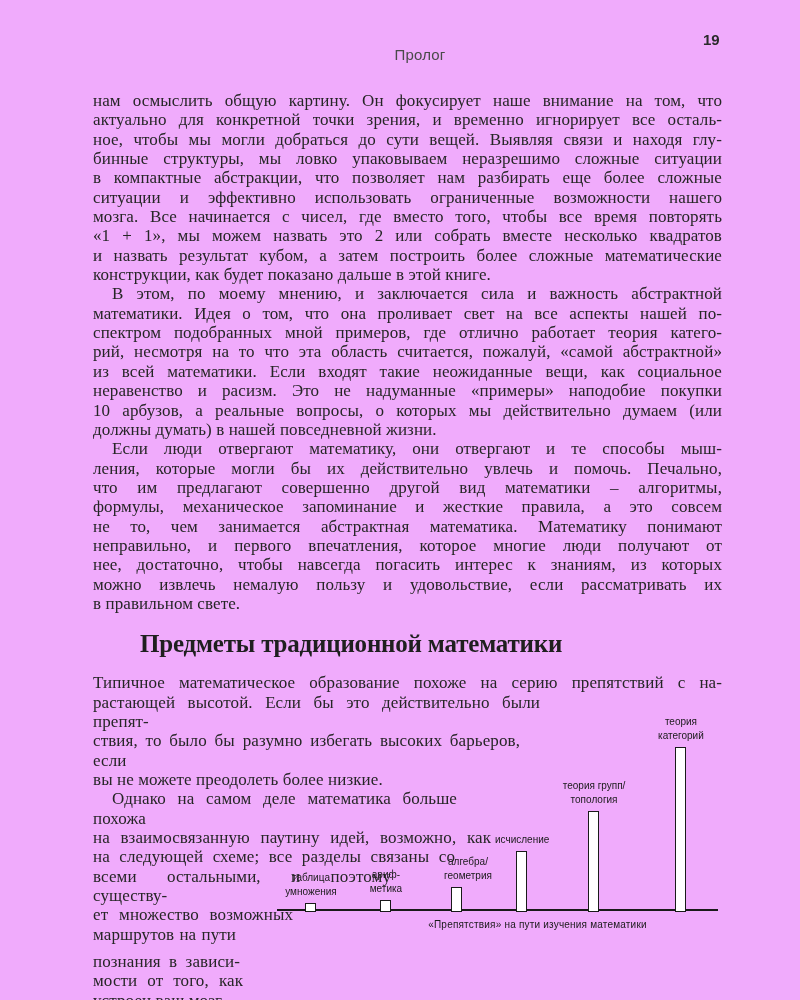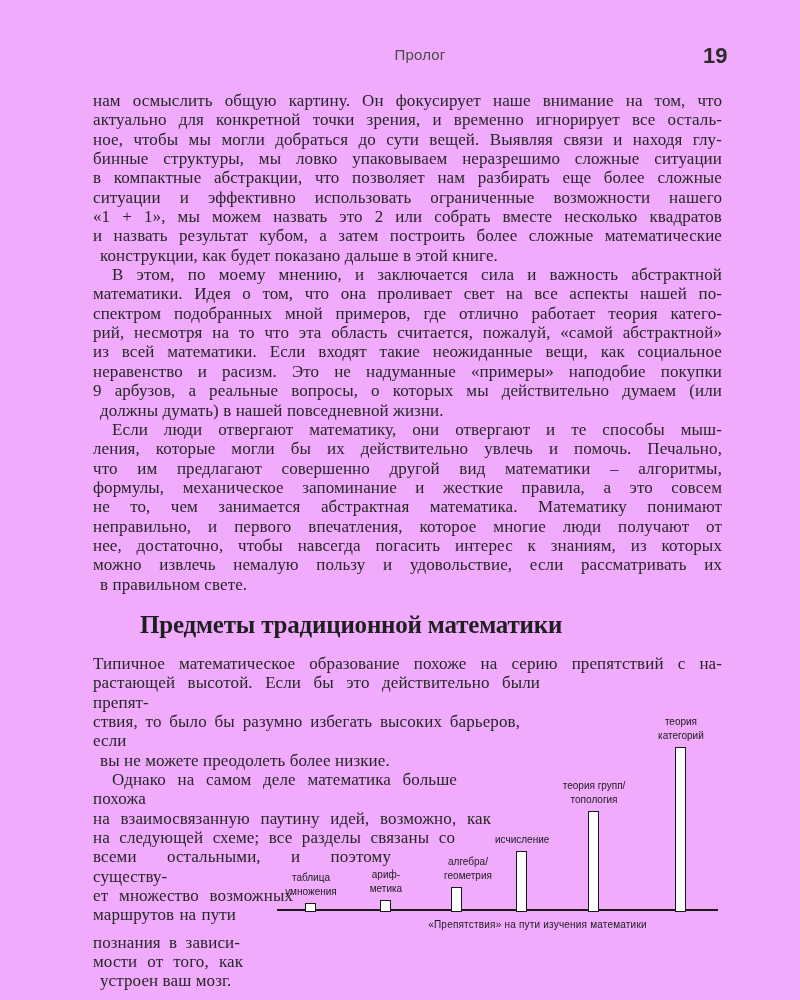--- a/index.html
+++ b/index.html
@@ -2,29 +2,29 @@
 <html lang="ru"><head>
 <meta charset="utf-8">
 <style>
   html,body{margin:0;padding:0;background:#ffffff;}
   .page{position:relative;width:800px;height:1000px;background:#f0abfc;overflow:hidden;
         font-family:"Liberation Serif", serif;color:#262626;}
 
   
   .running-title{position:absolute;top:46px;left:0;right:0;text-align:center;padding-left:40px;
         font-family:"Liberation Sans", sans-serif;font-size:15px;color:#4a4a4a;letter-spacing:.2px;}
-  .page-number{position:absolute;top:43px;left:703px;
-        font-family:"Liberation Sans", sans-serif;font-weight:bold;font-size:22px;color:#2b2b2b;}
+  .page-number{position:absolute;top:31px;left:703px;
+        font-family:"Liberation Sans", sans-serif;font-weight:bold;font-size:15px;color:#2b2b2b;}
 
   
   .text-col{position:absolute;left:93px;top:91px;width:629px;}
   .para{margin:0;padding:0;}
   .line{display:block;width:629px;line-height:19.35px;font-size:17px;letter-spacing:.1px;
         text-align:justify;text-align-last:justify;white-space:normal;}
-  .para .line:last-child{text-align-last:left;margin-left:7px;}
+  .para .line:last-child{text-align-last:left;}
   .indent .line:first-child{text-indent:19px;}
 
   
   .section-heading{margin:14px 0 12px 0;padding-left:47px;font-size:25px;line-height:34px;
         font-weight:bold;color:#1f1f1f;letter-spacing:-.2px;}
 
   
   .p4 .line:nth-child(2){width:447px;}
   .p4 .line:nth-child(3){width:427px;}
   .p5 .line:nth-child(1){width:364px;}
@@ -54,32 +54,33 @@
   <div class="page-number">19</div>
 
   <div class="text-col">
     <div class="para p1">
         <div class="line">нам осмыслить общую картину. Он фокусирует наше внимание на том, что</div>
         <div class="line">актуально для конкретной точки зрения, и временно игнорирует все осталь-</div>
         <div class="line">ное, чтобы мы могли добраться до сути вещей. Выявляя связи и находя глу-</div>
         <div class="line">бинные структуры, мы ловко упаковываем неразрешимо сложные ситуации</div>
         <div class="line">в компактные абстракции, что позволяет нам разбирать еще более сложные</div>
         <div class="line">ситуации и эффективно использовать ограниченные возможности нашего</div>
+        <div class="line">мозга. Все начинается с чисел, где вместо того, чтобы все время повторять</div>
         <div class="line">«1 + 1», мы можем назвать это 2 или собрать вместе несколько квадратов</div>
         <div class="line">и назвать результат кубом, а затем построить более сложные математические</div>
         <div class="line">конструкции, как будет показано дальше в этой книге.</div>
       </div>
     <div class="para p2 indent">
         <div class="line">В этом, по моему мнению, и заключается сила и важность абстрактной</div>
         <div class="line">математики. Идея о том, что она проливает свет на все аспекты нашей по-</div>
         <div class="line">спектром подобранных мной примеров, где отлично работает теория катего-</div>
         <div class="line">рий, несмотря на то что эта область считается, пожалуй, «самой абстрактной»</div>
         <div class="line">из всей математики. Если входят такие неожиданные вещи, как социальное</div>
         <div class="line">неравенство и расизм. Это не надуманные «примеры» наподобие покупки</div>
-        <div class="line">9 арбузов, а реальные вопросы, о которых мы действительно думаем (или</div>
+        <div class="line">10 арбузов, а реальные вопросы, о которых мы действительно думаем (или</div>
         <div class="line">должны думать) в нашей повседневной жизни.</div>
       </div>
     <div class="para p3 indent">
         <div class="line">Если люди отвергают математику, они отвергают и те способы мыш-</div>
         <div class="line">ления, которые могли бы их действительно увлечь и помочь. Печально,</div>
         <div class="line">что им предлагают совершенно другой вид математики – алгоритмы,</div>
         <div class="line">формулы, механическое запоминание и жесткие правила, а это совсем</div>
         <div class="line">не то, чем занимается абстрактная математика. Математику понимают</div>
         <div class="line">неправильно, и первого впечатления, которое многие люди получают от</div>
         <div class="line">нее, достаточно, чтобы навсегда погасить интерес к знаниям, из которых</div>

